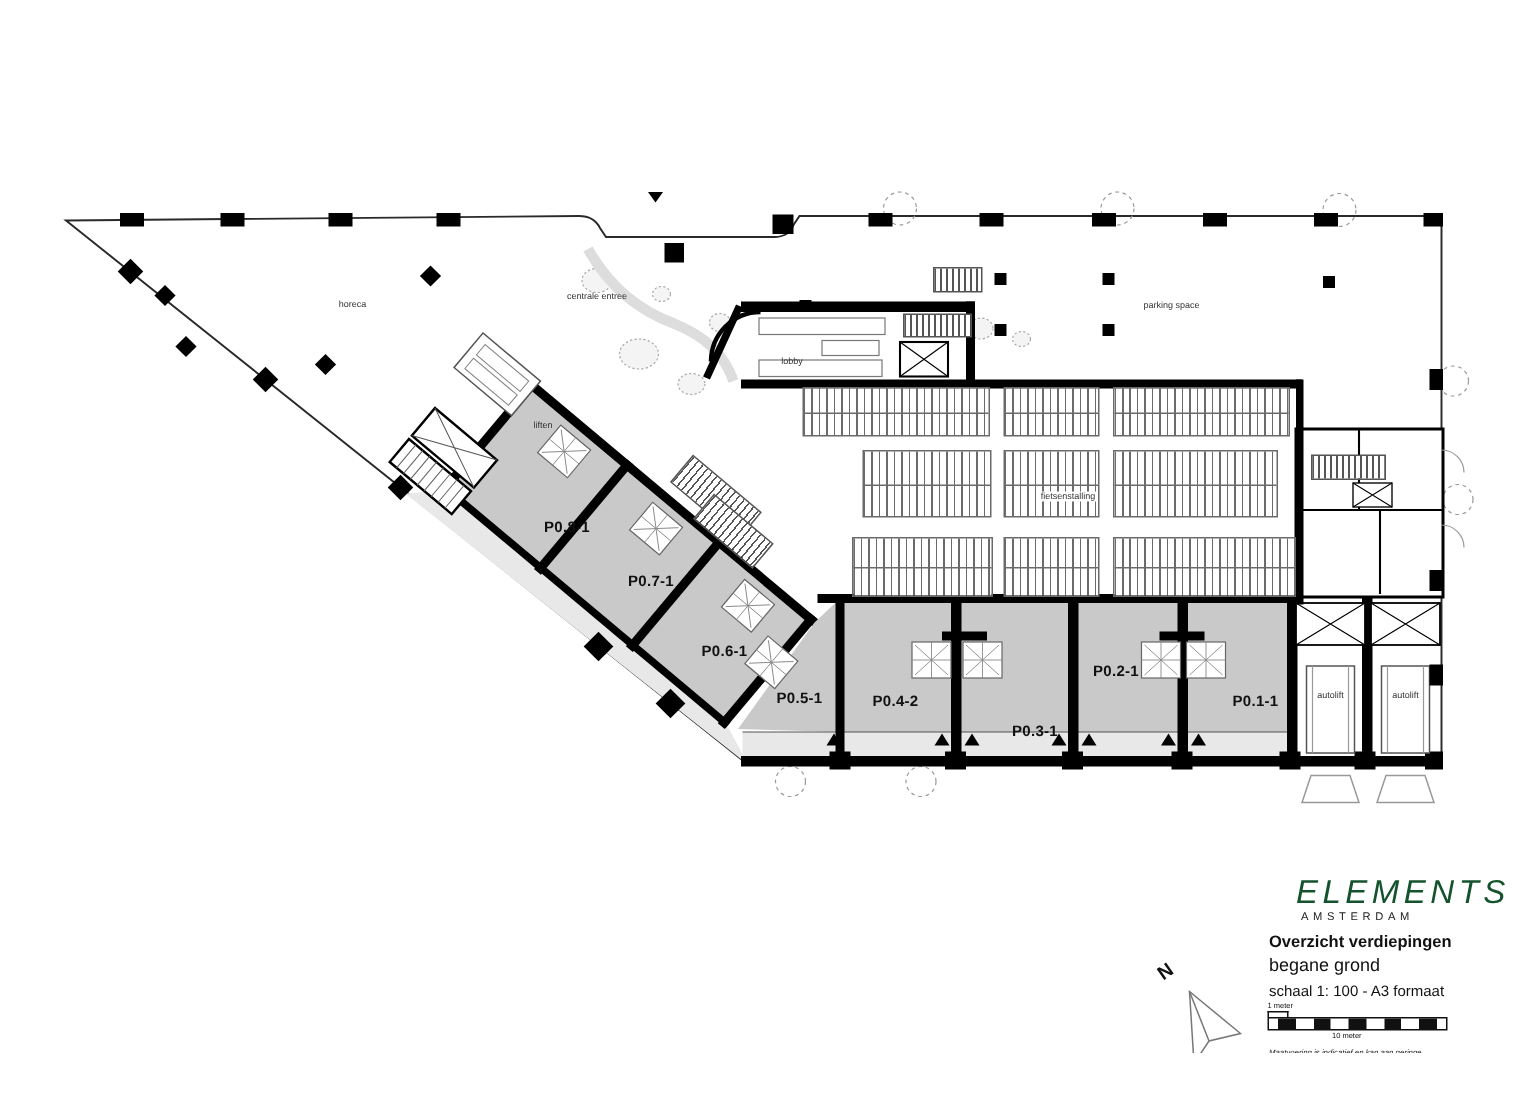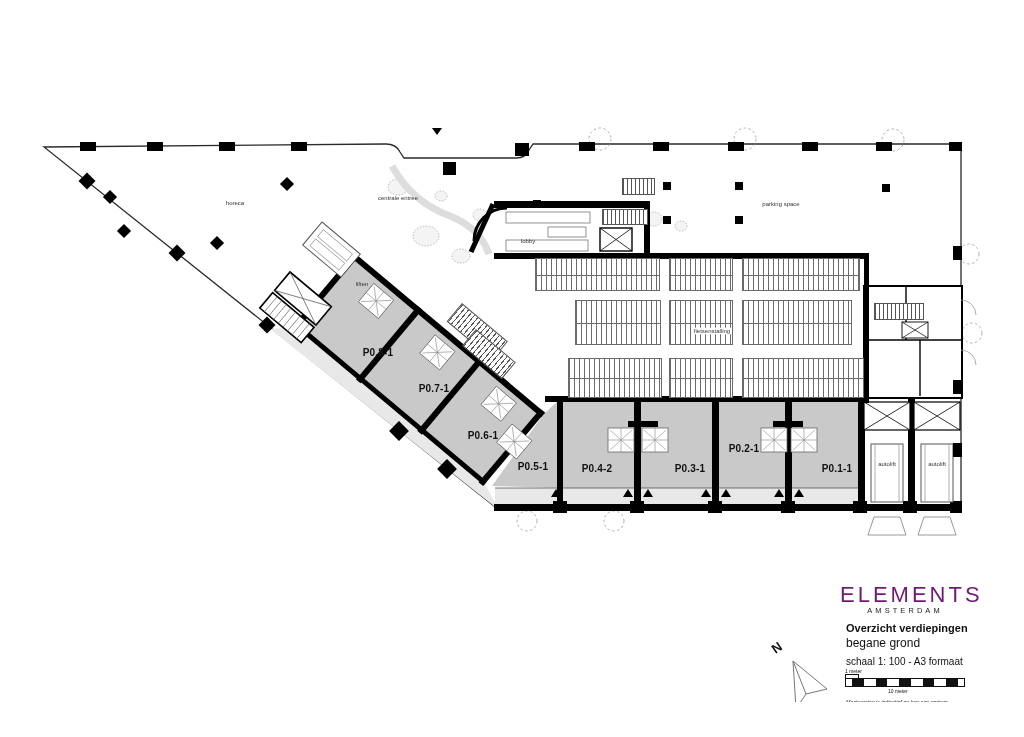--- a/index.html
+++ b/index.html
@@ -14,22 +14,22 @@
         transform:translate(-50%,-50%);letter-spacing:.2px;}
   .lbl-bg{background:#fff;padding:0 2px;}
   
   .hatch{position:absolute;border:1px solid #6a6a6a;
          background:repeating-linear-gradient(90deg,#6a6a6a 0,#6a6a6a 1px,#fff 1px,#fff 5px);}
   .hatch.mid::before{content:"";position:absolute;left:0;right:0;top:50%;border-top:1px solid #6a6a6a;}
   .stair{position:absolute;border:1px solid #555;
          background:repeating-linear-gradient(90deg,#555 0,#555 1px,#fff 1px,#fff 4px);
          transform-origin:0 0;}
   
-  .brand{position:absolute;left:840px;top:582px;width:130px;text-align:center;
-         font-size:22px;letter-spacing:3px;color:#701a75;white-space:nowrap;}
+  .brand{position:absolute;left:864px;top:582px;width:130px;text-align:center;
+         font-size:22px;letter-spacing:3px;color:#14532d;white-space:nowrap;font-style:italic;}
   .brand-sub{position:absolute;left:840px;top:604px;width:130px;text-align:center;
          font-size:12px;letter-spacing:5px;color:#1a1a1a;transform:scale(0.62);white-space:nowrap;}
   .dtitle{position:absolute;left:846px;top:622px;font-size:11px;font-weight:bold;color:#111;}
   .dsub{position:absolute;left:846px;top:636px;font-size:12px;color:#111;}
   .dscale{position:absolute;left:846px;top:656px;font-size:10px;color:#111;}
   .tb-tiny{position:absolute;font-size:10px;color:#111;transform:scale(0.5);transform-origin:0 0;white-space:nowrap;}
   .scalebar{position:absolute;left:845px;top:678px;width:118px;height:7px;border:1px solid #111;
             display:flex;background:#fff;}
   .scalebar .seg{height:100%;}
   .seg.b{background:#111;}
@@ -267,21 +267,21 @@
   <div class="lbl" style="left:781px;top:204px;">parking space</div>
   <div class="lbl" style="left:712px;top:331px;"><span class="lbl-bg">fietsenstalling</span></div>
   <div class="lbl" style="left:887px;top:464px;">autolift</div>
   <div class="lbl" style="left:937px;top:464px;">autolift</div>
 
   <div class="ulbl" style="left:378px;top:352px;">P0.8-1</div>
   <div class="ulbl" style="left:434px;top:388px;">P0.7-1</div>
   <div class="ulbl" style="left:483px;top:435px;">P0.6-1</div>
   <div class="ulbl" style="left:533px;top:466px;">P0.5-1</div>
   <div class="ulbl" style="left:597px;top:468px;">P0.4-2</div>
-  <div class="ulbl" style="left:690px;top:468px;">P0.3-1</div>
+  <div class="ulbl" style="left:690px;top:488px;">P0.3-1</div>
   <div class="ulbl" style="left:744px;top:448px;">P0.2-1</div>
   <div class="ulbl" style="left:837px;top:468px;">P0.1-1</div>
 
   <div class="brand">ELEMENTS</div>
   <div class="brand-sub">AMSTERDAM</div>
   <div class="dtitle">Overzicht verdiepingen</div>
   <div class="dsub">begane grond</div>
   <div class="dscale">schaal 1: 100 - A3 formaat</div>
 
   <div class="tb-tiny" style="left:845px;top:668px;">1 meter</div>

